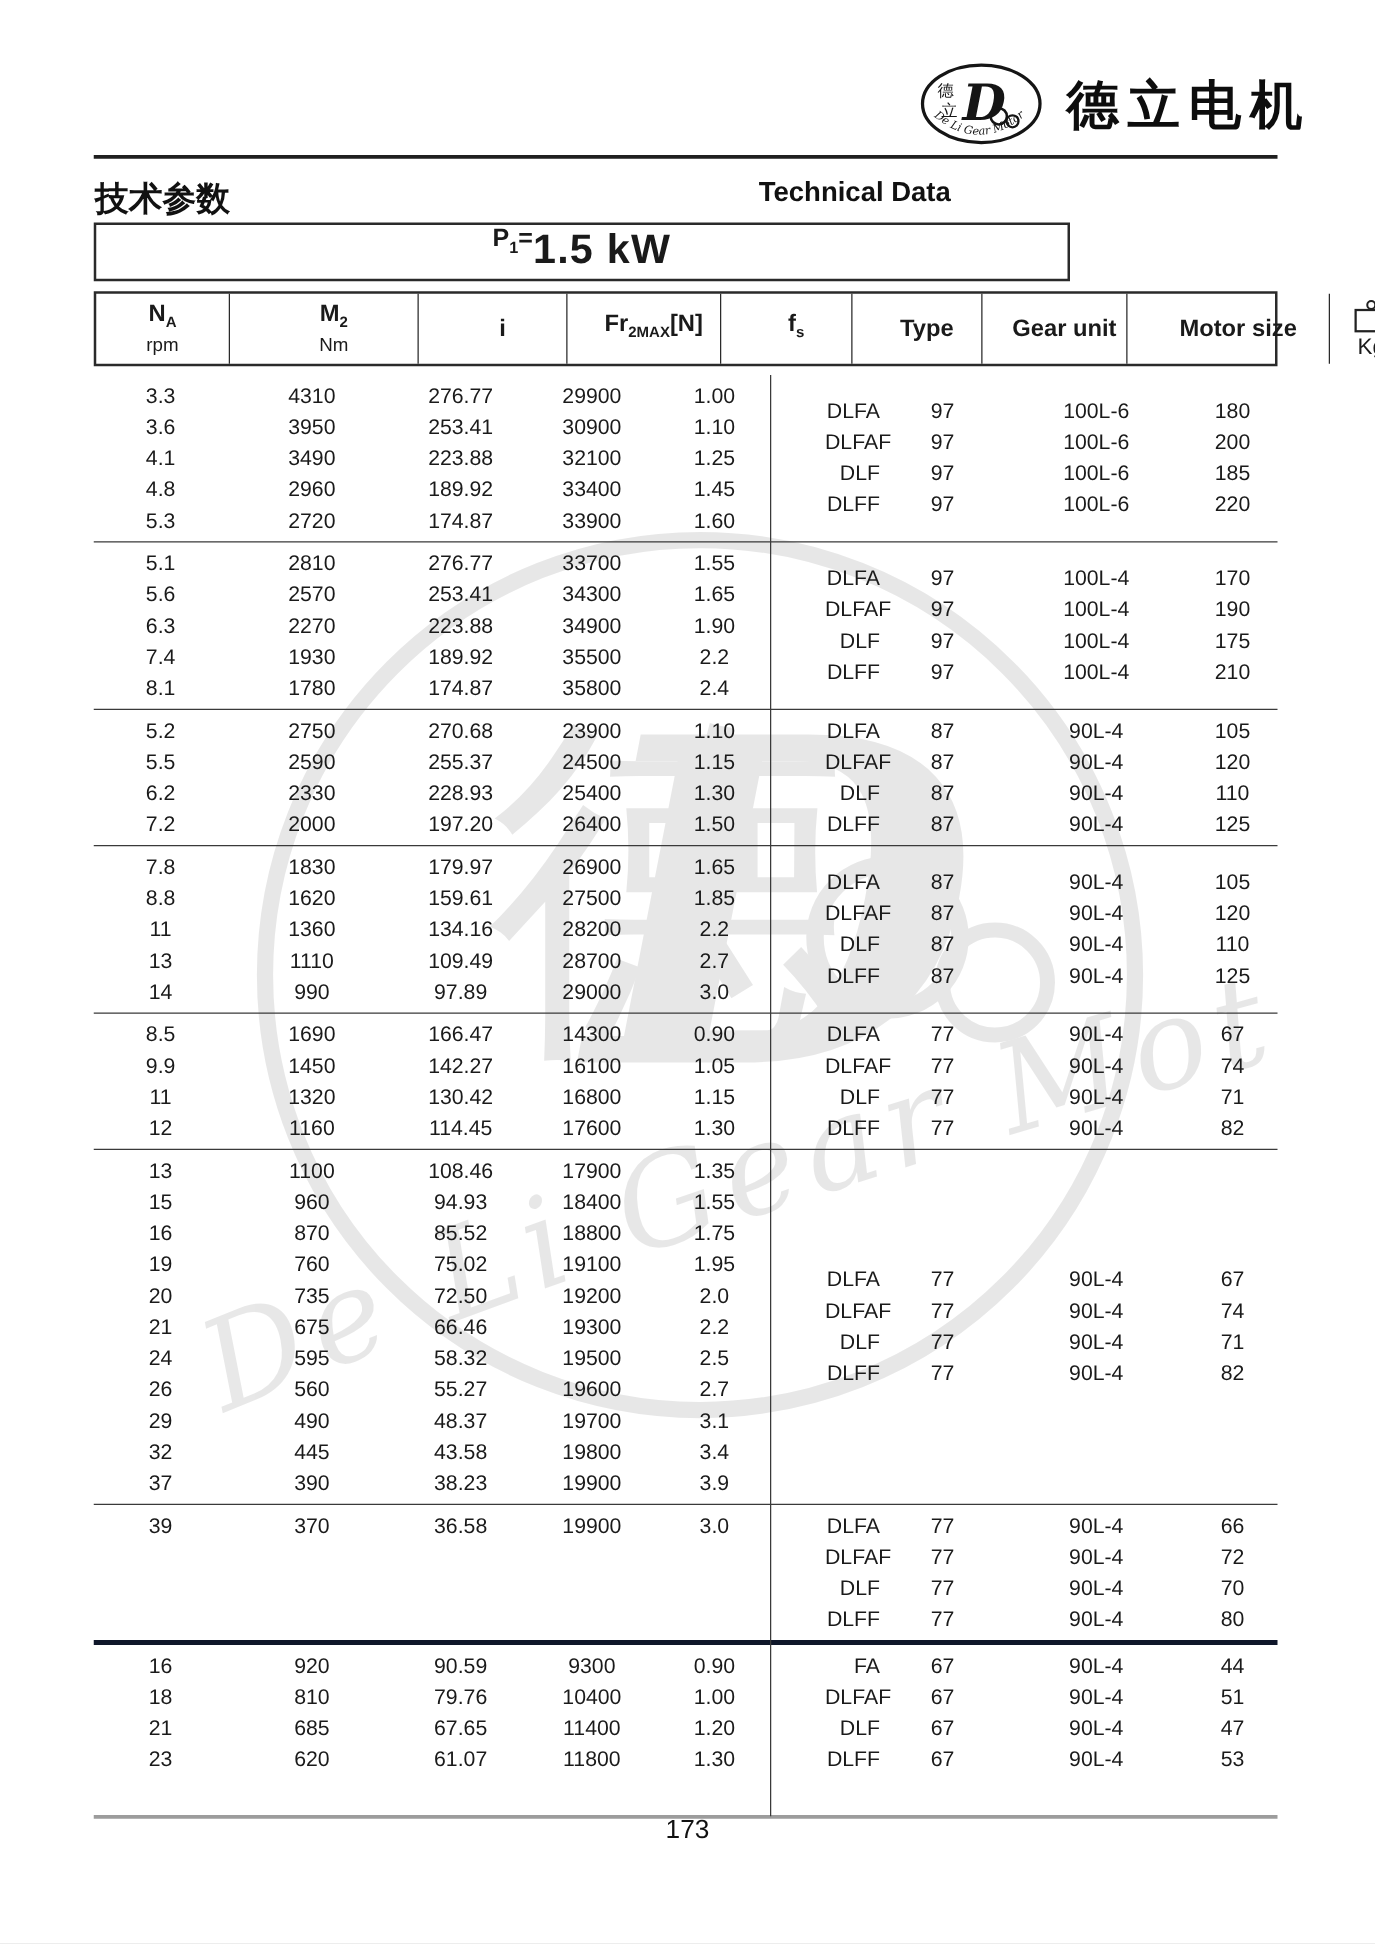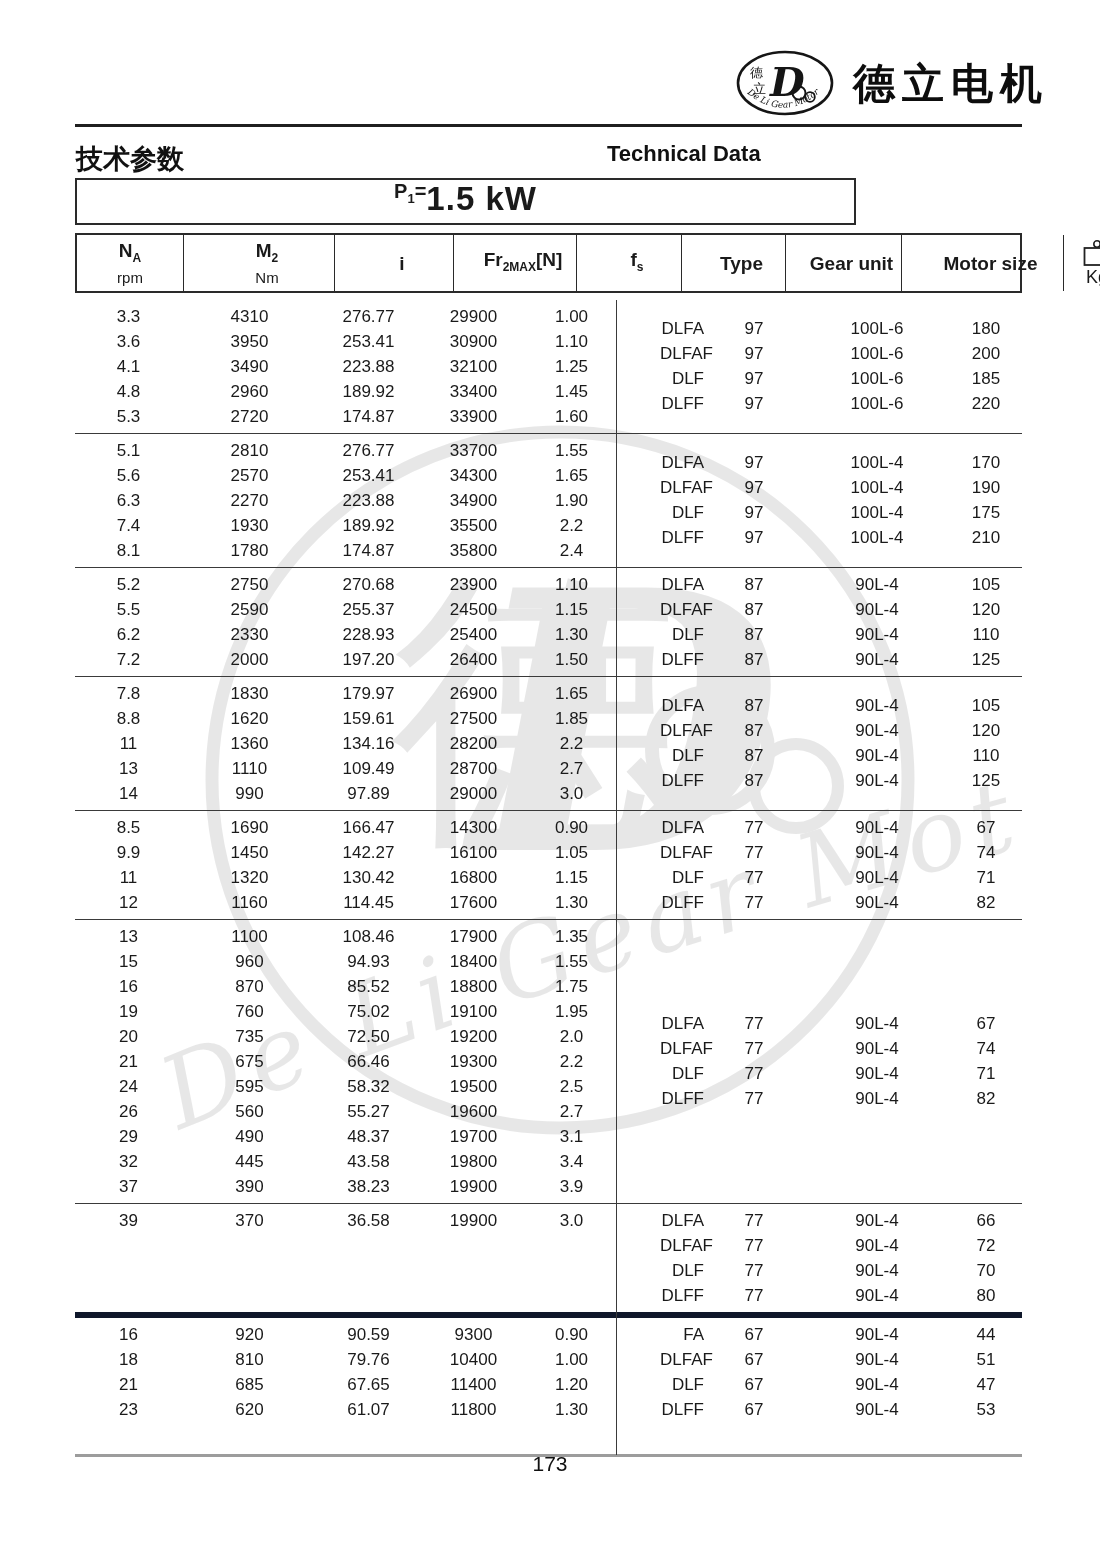--- a/index.html
+++ b/index.html
@@ -44,21 +44,21 @@
   .hunit { font-size:15px; line-height:17px; }
   .kg-label { font-size:18px; line-height:18px; }
   .weight-icon { width:34px; height:28px; display:block; }
   
   .w-na{width:107px} .w-m2{width:135px} .w-i{width:103px} .w-fr{width:107px} .w-fs{width:89px}
   .w-type{width:88px} .w-gear{width:100px} .w-motor{width:146px} .w-kg{width:72px}
   
   .tbody { position:absolute; top:300px; left:75px; width:947px; }
   .vline { position:absolute; left:541px; top:0; bottom:2px; width:1px; background:#3a3a3a; }
   .group { display:flex; border-bottom:1px solid #3a3a3a; padding:4px 0; }
-  .group.sep-thick { border-bottom:6px solid #0f172a; }
+  .group.sep-thick { border-bottom:4px solid #0f172a; }
   .group.last { border-bottom:3px solid #9c9c9c; padding-bottom:32px; }
   .gleft  { width:541px; display:flex; flex-direction:column; justify-content:center; }
   .gright { width:406px; display:flex; flex-direction:column; justify-content:center; }
   .gleft.top-align { justify-content:flex-start; }
   .grow { display:flex; height:25px; align-items:center; font-size:17px; }
   .cell { flex:none; text-align:center; white-space:nowrap; }
   .cell-type { text-align:right; padding-left:44px; box-sizing:border-box; }
   
   .page-num { position:absolute; top:1452px; left:0; width:100%; text-align:center; font-size:21px; color:#111; }
 </style>

